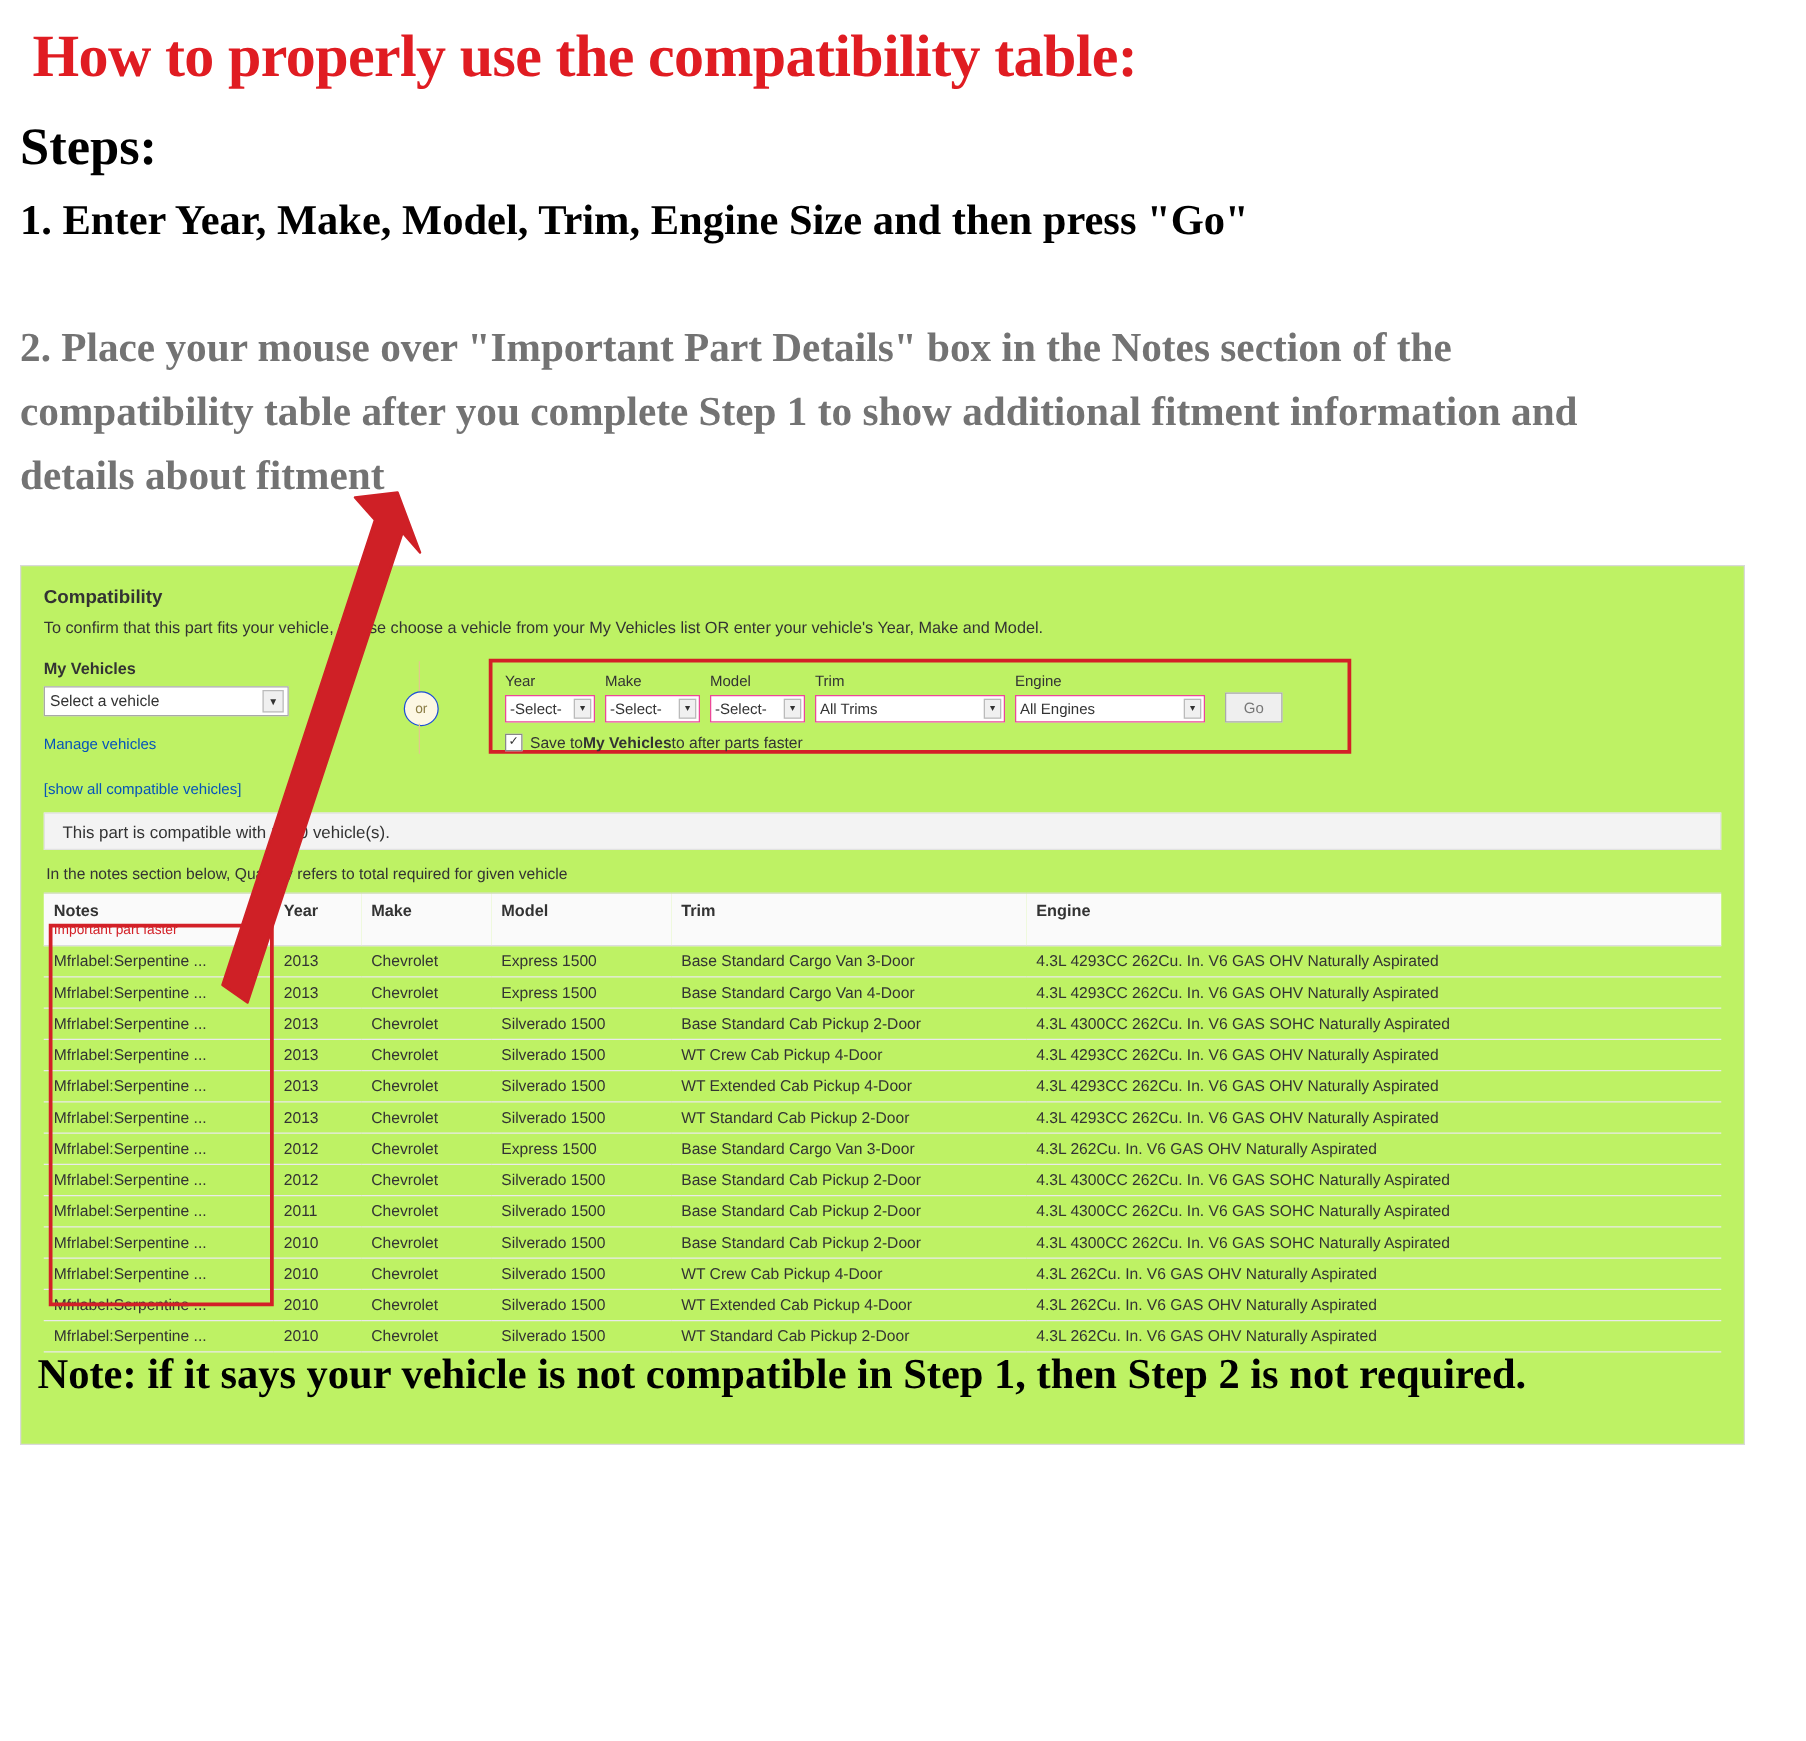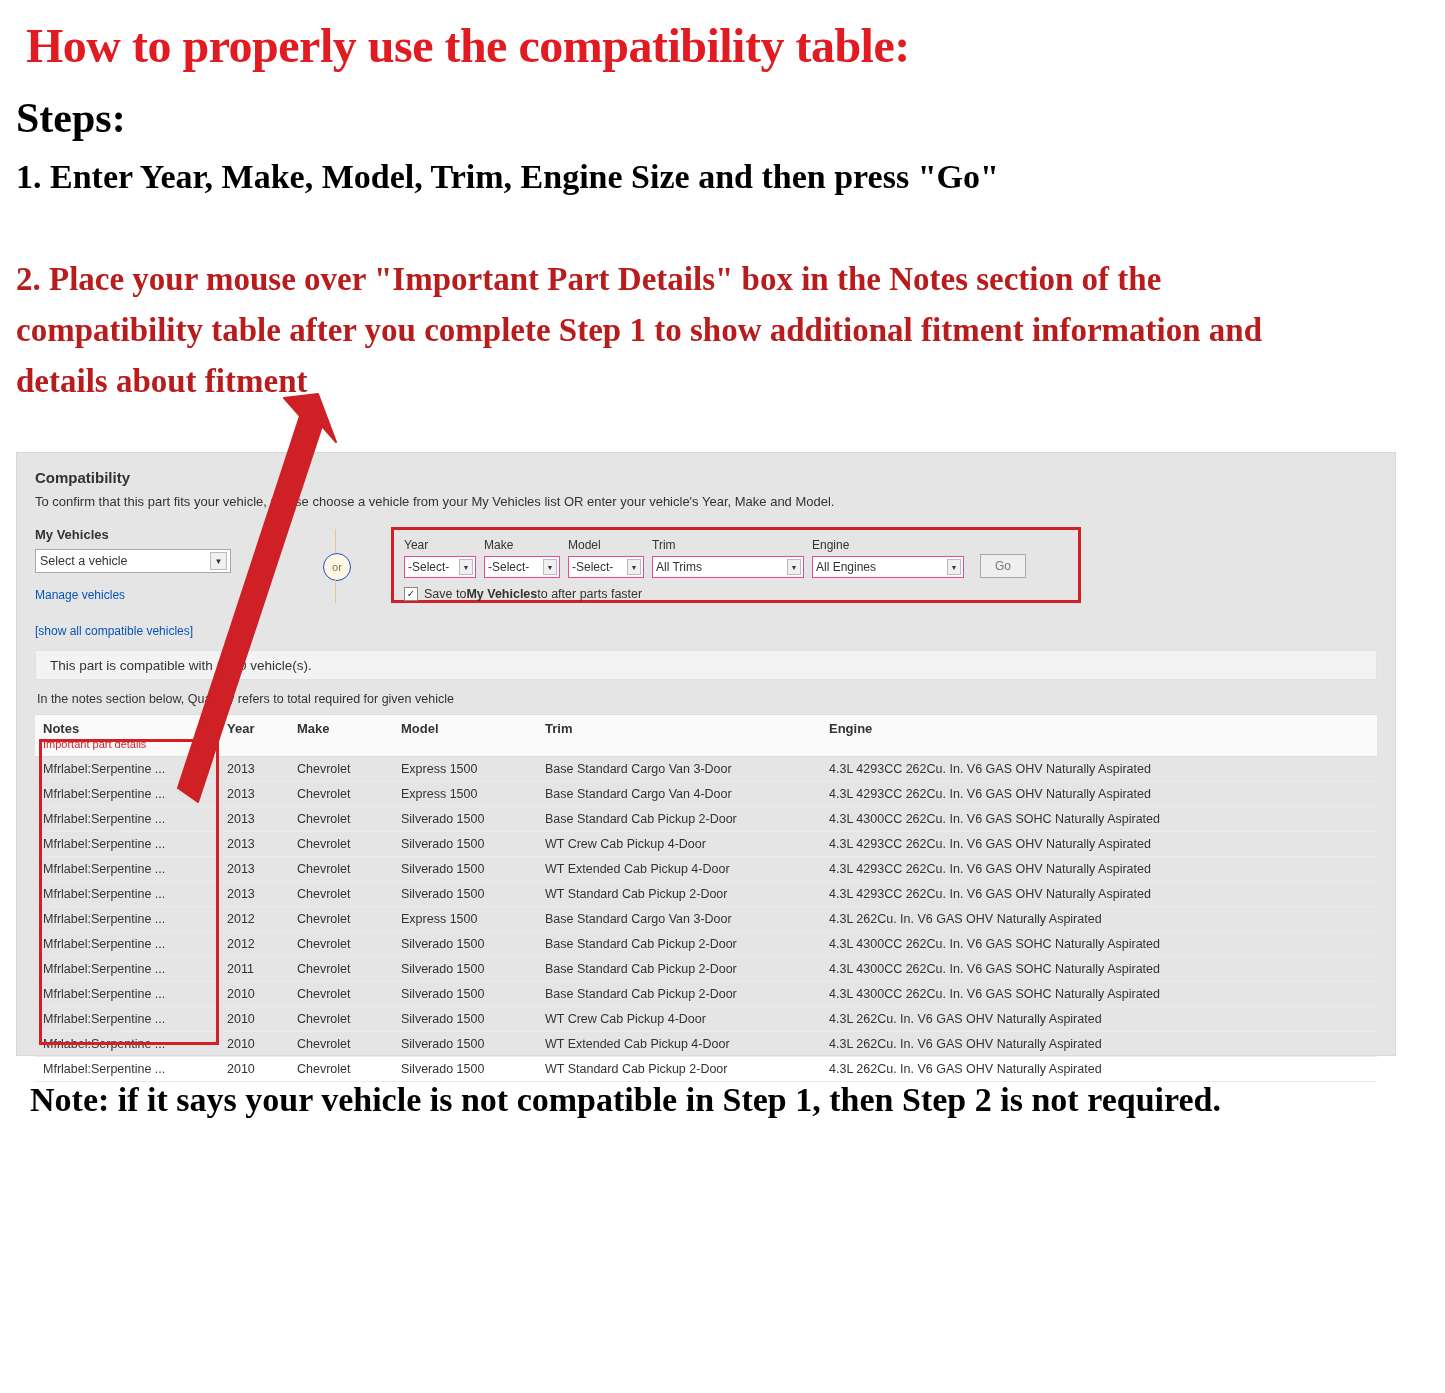--- a/index.html
+++ b/index.html
@@ -54,21 +54,21 @@
   }
   .step2 {
     position: absolute;
     left: 16px;
     top: 254px;
     width: 1330px;
     font-family: "Liberation Serif", serif;
     font-weight: bold;
     font-size: 33px;
     line-height: 1.55;
-    color: #b91c1c;
+    color: #737373;
   }
   .note-text {
     position: absolute;
     left: 30px;
     top: 1074px;
     width: 1340px;
     font-family: "Liberation Serif", serif;
     font-weight: bold;
     font-size: 34px;
     line-height: 1.5;
@@ -85,22 +85,22 @@
     line-height: 1.5;
     color: #cc2026;
   }
 
   
   .panel {
     position: absolute;
     left: 16px;
     top: 452px;
     width: 1380px;
-    height: 604px;
-    background: #e5e5e5;
+    height: 704px;
+    background: #bef264;
     border: 1px solid #d9d9d9;
     box-sizing: border-box;
   }
   .panel-inner {
     position: relative;
     padding: 16px 18px 0 18px;
     font-size: 13px;
     color: #333;
   }
   .compat-title {
@@ -459,21 +459,21 @@
 
       <div class="compat-count">This part is compatible with 1000 vehicle(s).</div>
 
       <div class="qty-note">In the notes section below, Quantity refers to total required for given vehicle</div>
 
       <table class="compat">
         <thead>
           <tr>
             <th class="c-notes">
               <span>Notes</span>
-              <span class="sublabel">Important part details</span>
+              <span class="sublabel">Important part faster</span>
             </th>
             <th class="c-year">Year</th>
             <th class="c-make">Make</th>
             <th class="c-model">Model</th>
             <th class="c-trim">Trim</th>
             <th class="c-engine">Engine</th>
           </tr>
         </thead>
         <tbody>
           <tr>

